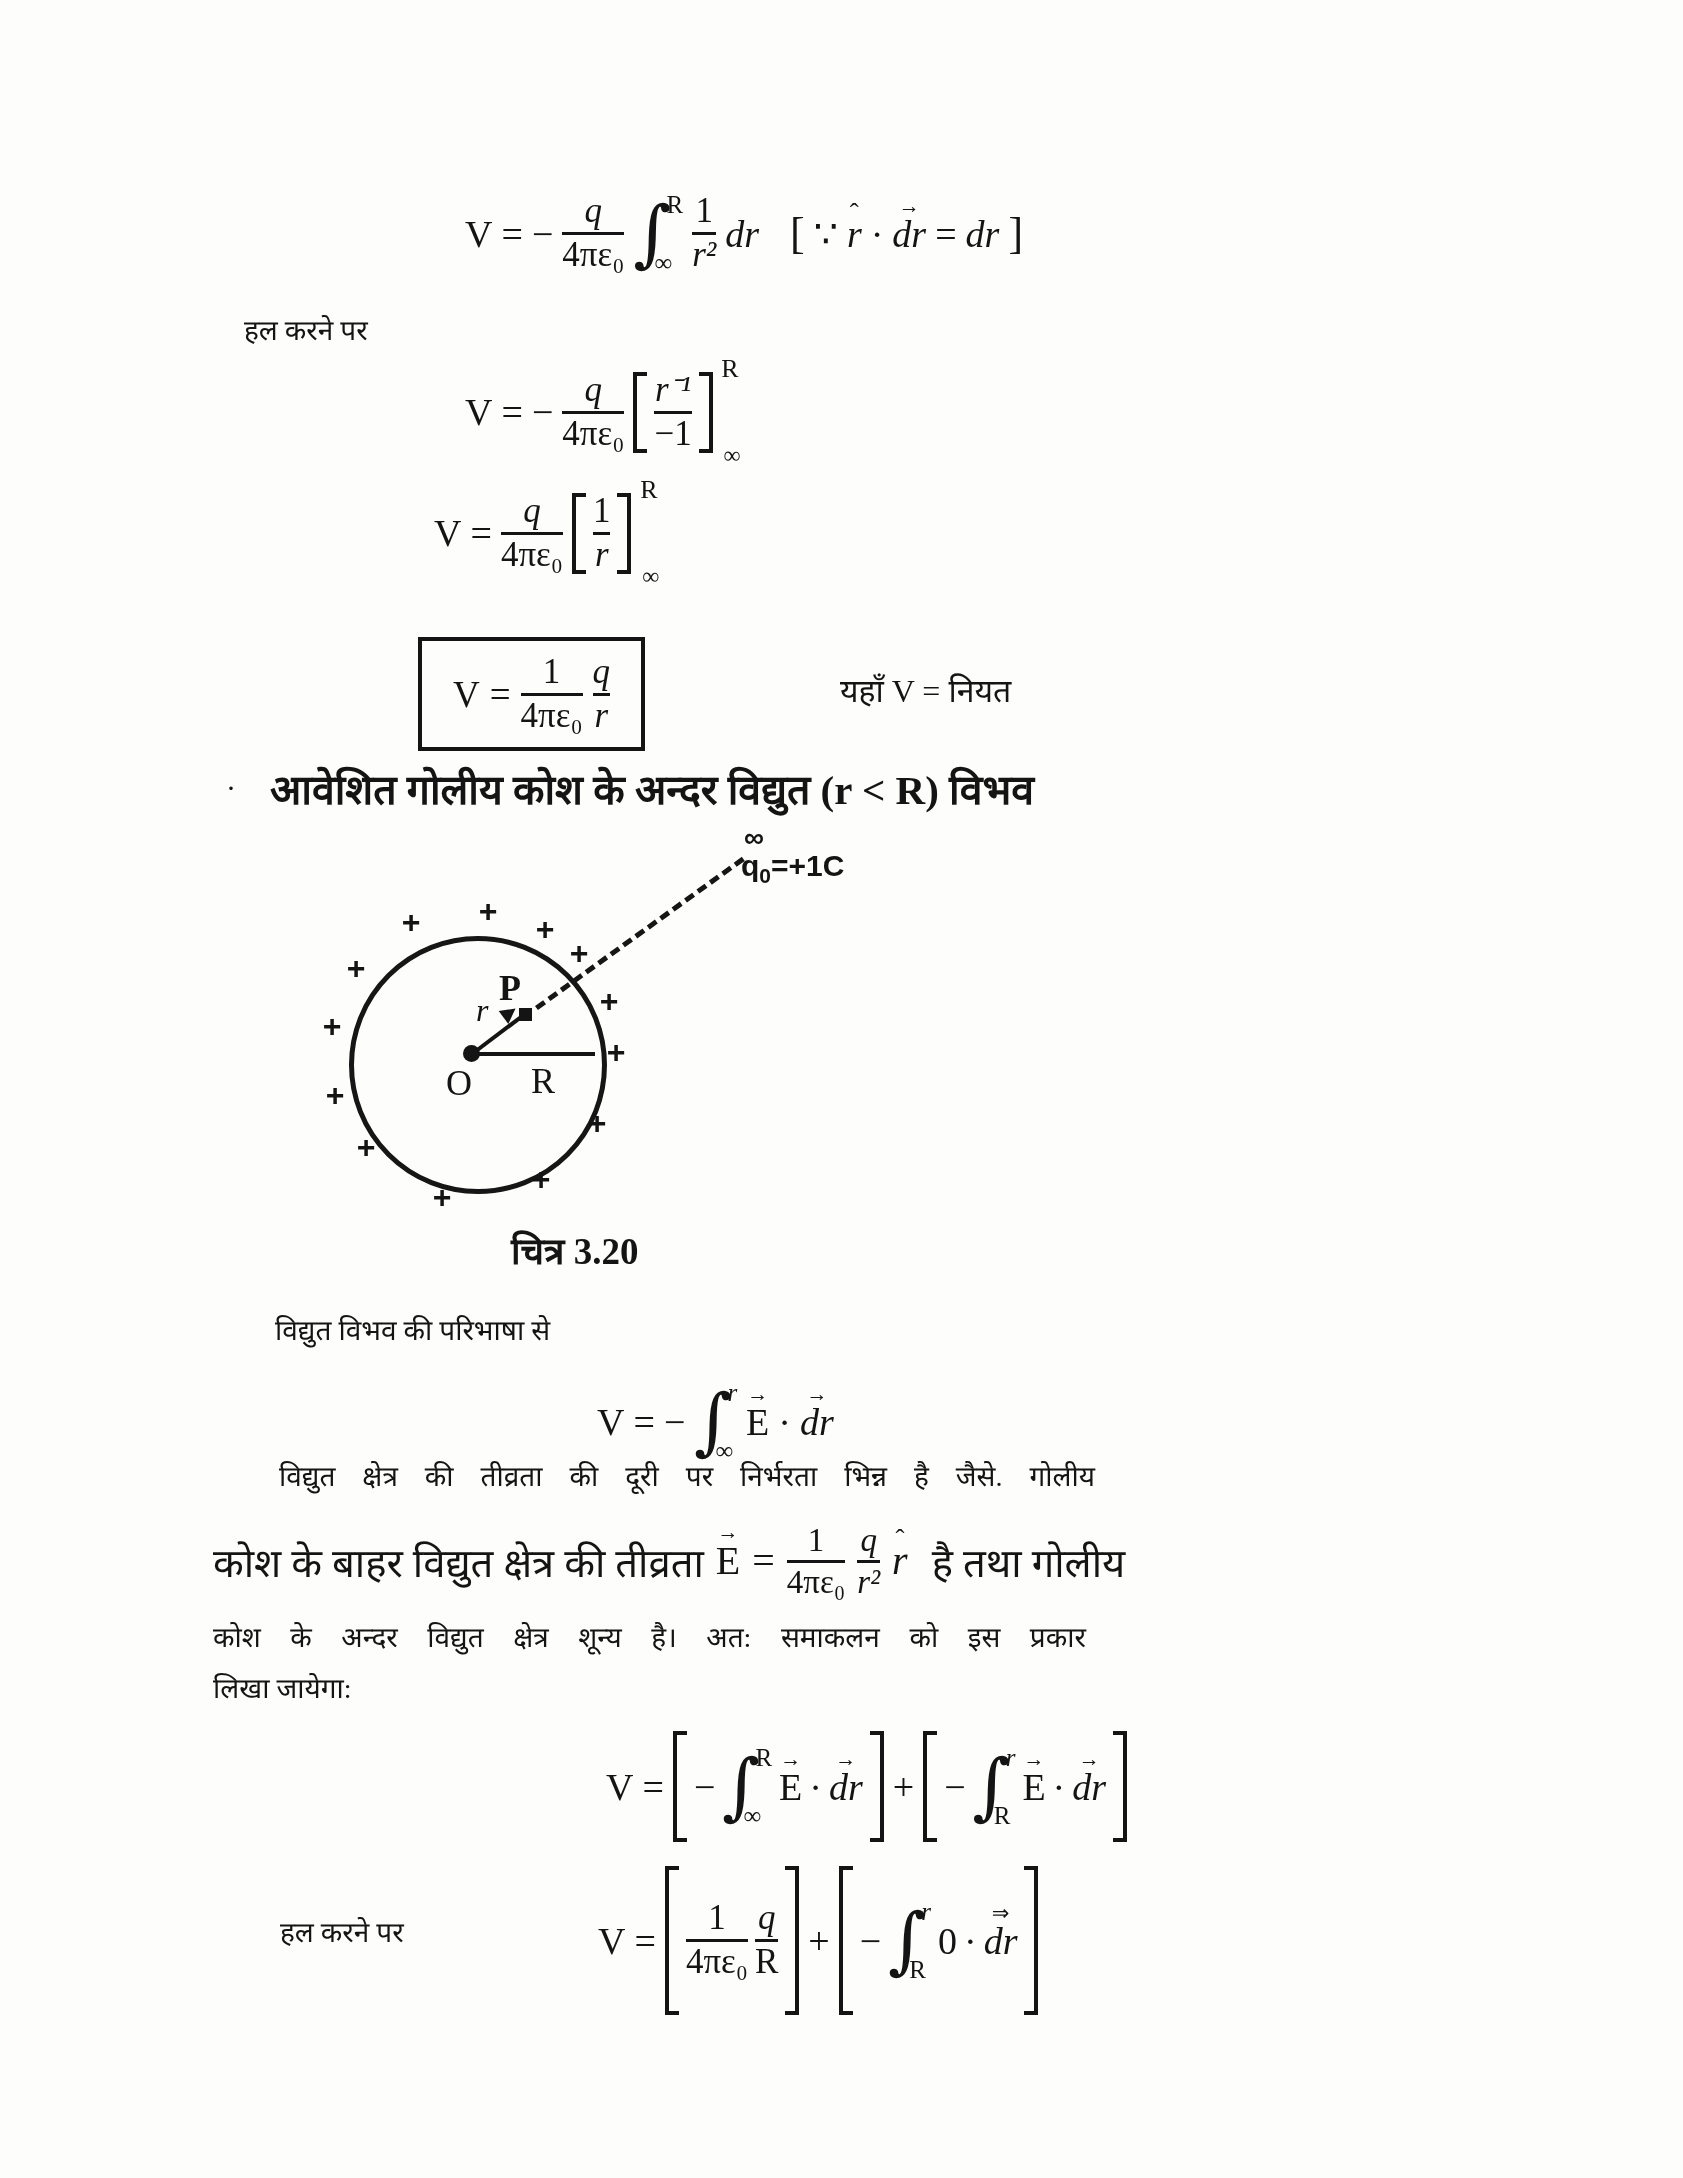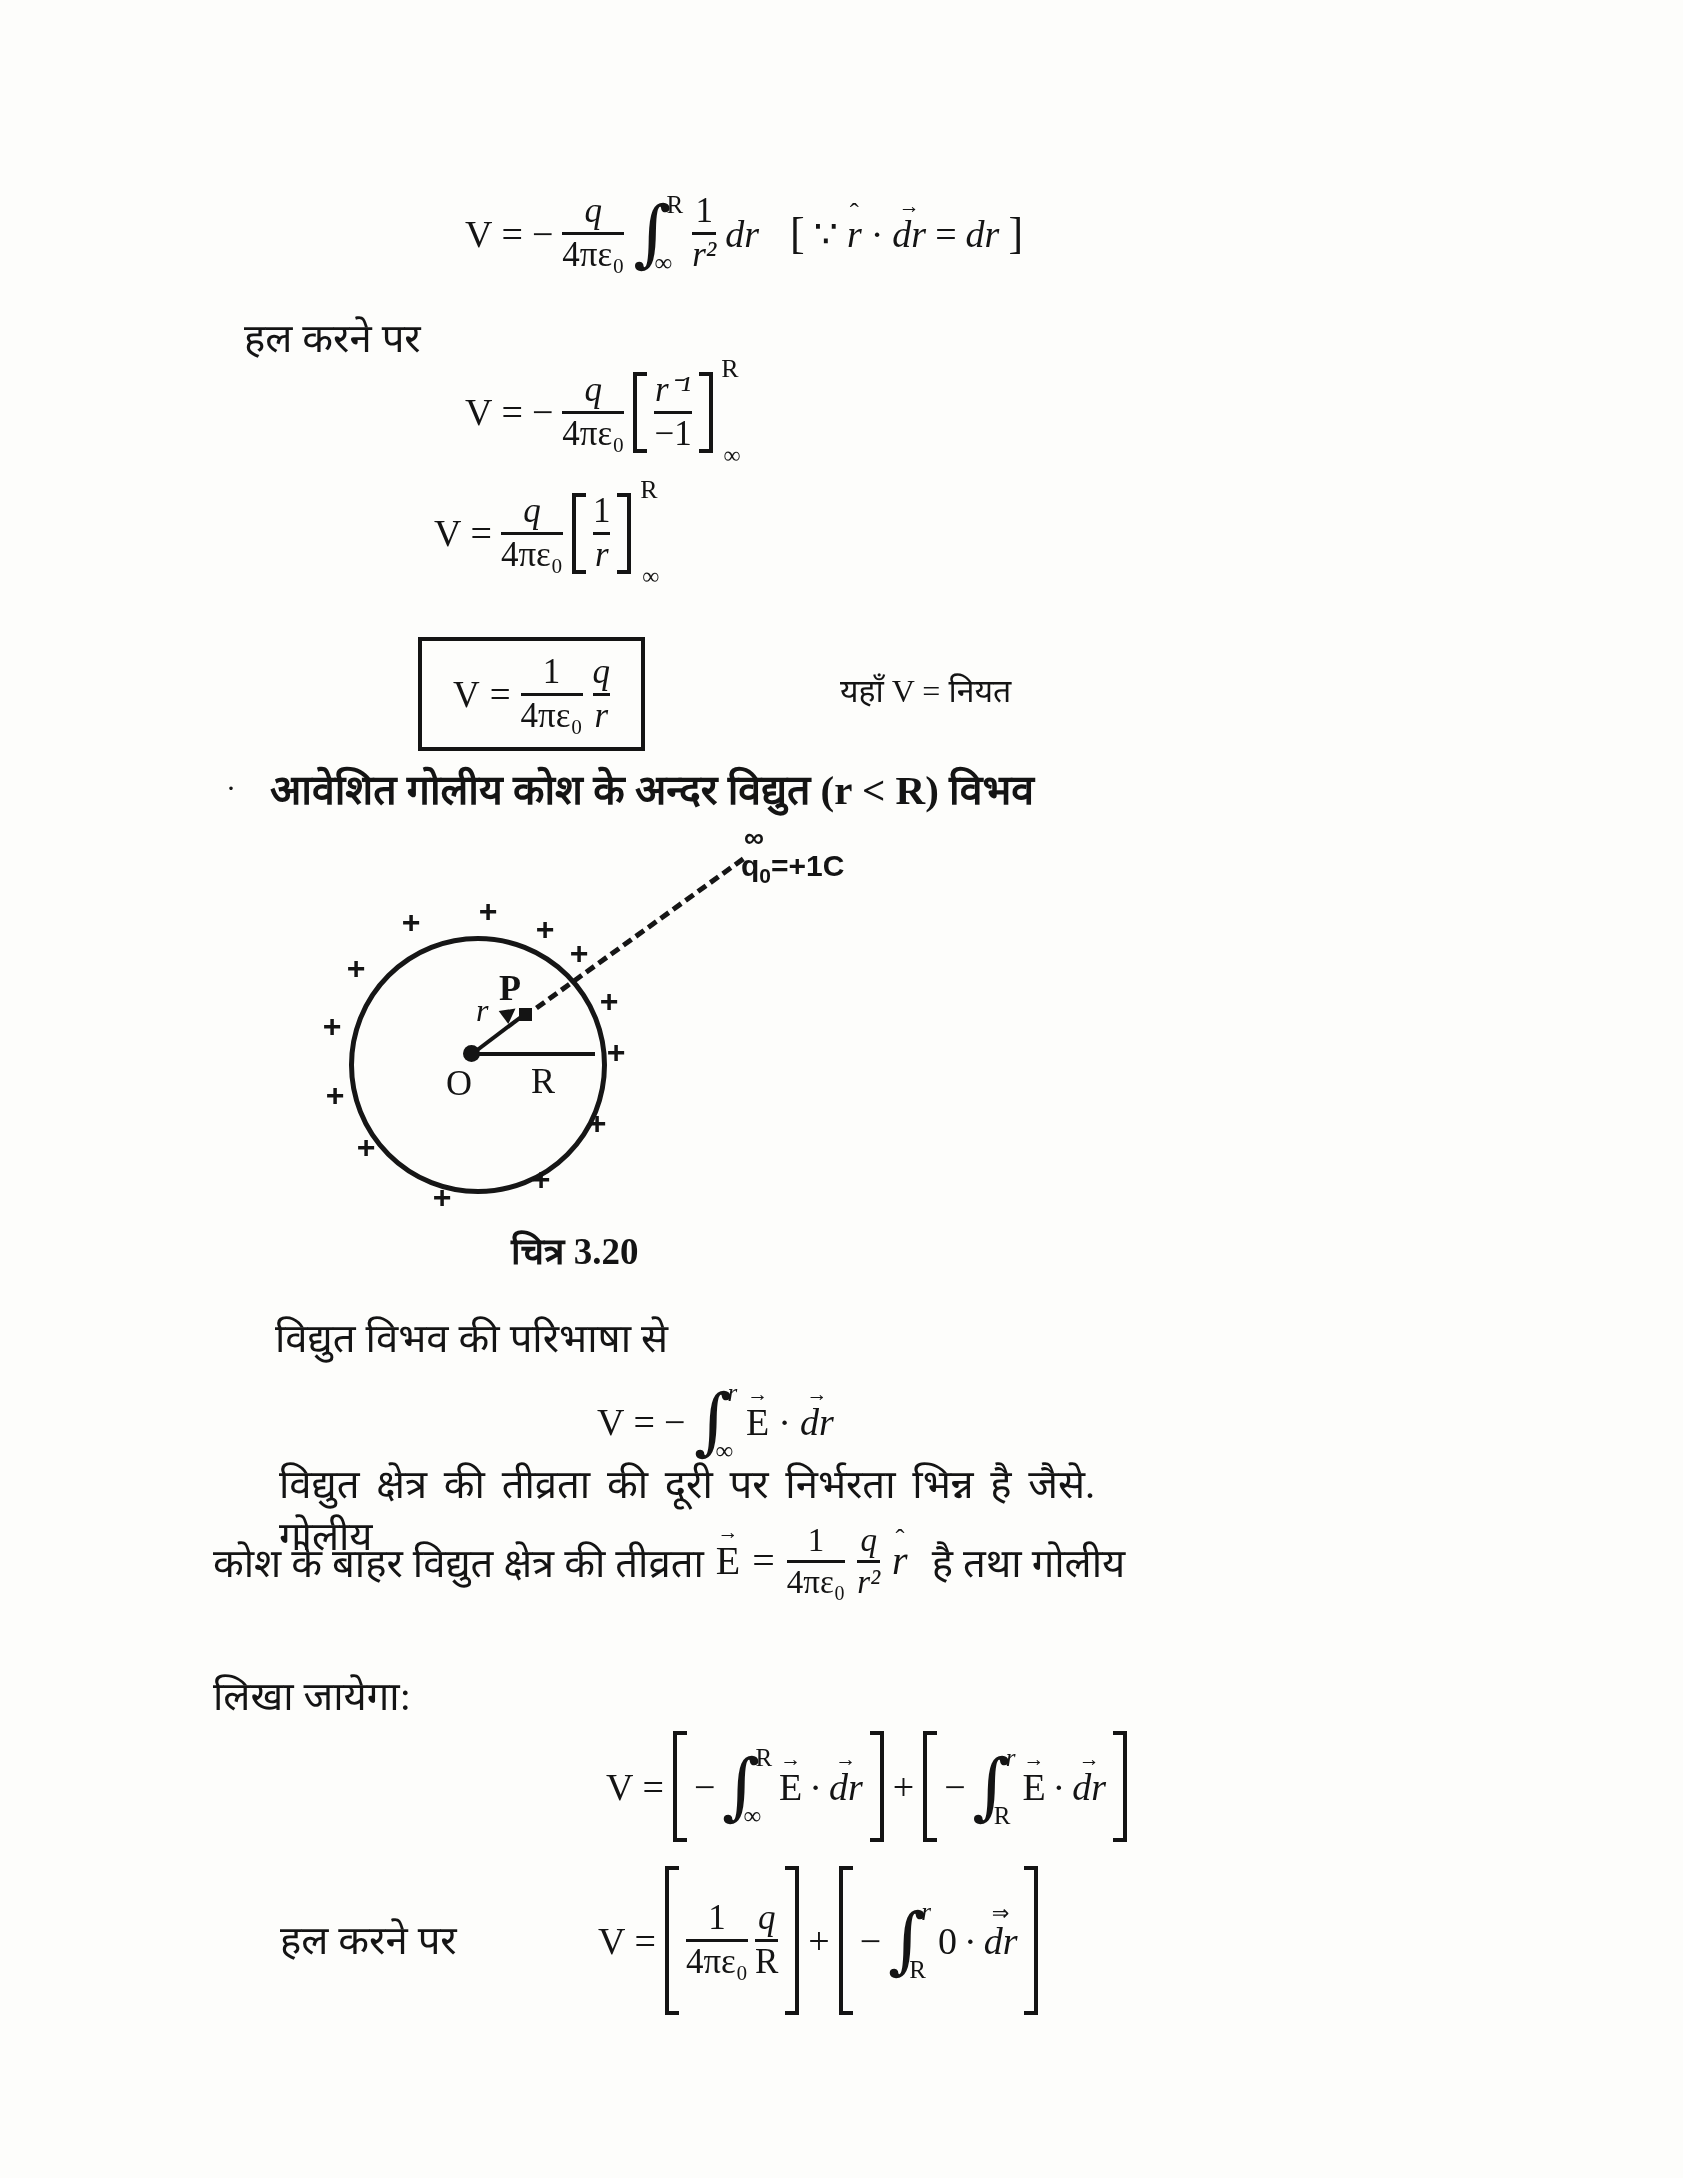--- a/index.html
+++ b/index.html
@@ -1,19 +1,19 @@
 <!DOCTYPE html>
 <html><head>
 <meta charset="utf-8">
 <style>
   html,body{margin:0;padding:0;background:#e8e8e8;}
   .page{position:relative;width:1683px;height:2178px;background:#fdfdfb;overflow:hidden;
         font-family:"Liberation Serif",serif;color:#141414;}
   
-  .hi{position:absolute;font-size:40px;line-height:1.3;white-space:nowrap;}
+  .hi{position:absolute;font-size:28px;line-height:1.3;white-space:nowrap;}
   .bold{font-weight:700;}
   .just{white-space:normal;text-align:justify;text-align-last:justify;}
   
   .eq{position:absolute;display:flex;align-items:center;gap:9px;font-size:38px;}
   .sym{line-height:1;}
   .it{font-style:italic;}
   .frac{display:inline-flex;flex-direction:column;align-items:center;font-size:35px;line-height:1.05;}
   .fbar{height:3px;background:#141414;align-self:stretch;margin:2px 0;}
   .intw{display:inline-flex;align-items:center;}
   .int{font-size:73px;line-height:.88;font-family:"DejaVu Serif",serif;}
@@ -234,20 +234,21 @@
       <span class="fbar"></span>
       <span class="it">r²</span>
     </span>
     <span class="vec hatv">
       <span class="varrow">ˆ</span>
       <span class="it">r</span>
     </span>
     <span style="margin-left:12px;">है तथा गोलीय</span>
   </div>
 
+  <div class="hi just" style="left:213px;top:1620px;width:873px;">कोश के अन्दर विद्युत क्षेत्र शून्य है। अत: समाकलन को इस प्रकार</div>
   <div class="hi" style="left:213px;top:1671px;">लिखा जायेगा:</div>
 
   <div class="eq" style="left:606px;top:1731px;">
     <span class="sym">V</span>
     <span class="sym">=</span>
     <span class="evalg mh110">
       <span class="br l"></span>
       <span class="sym">−</span>
       <span class="intw">
         <span class="int">∫</span>

